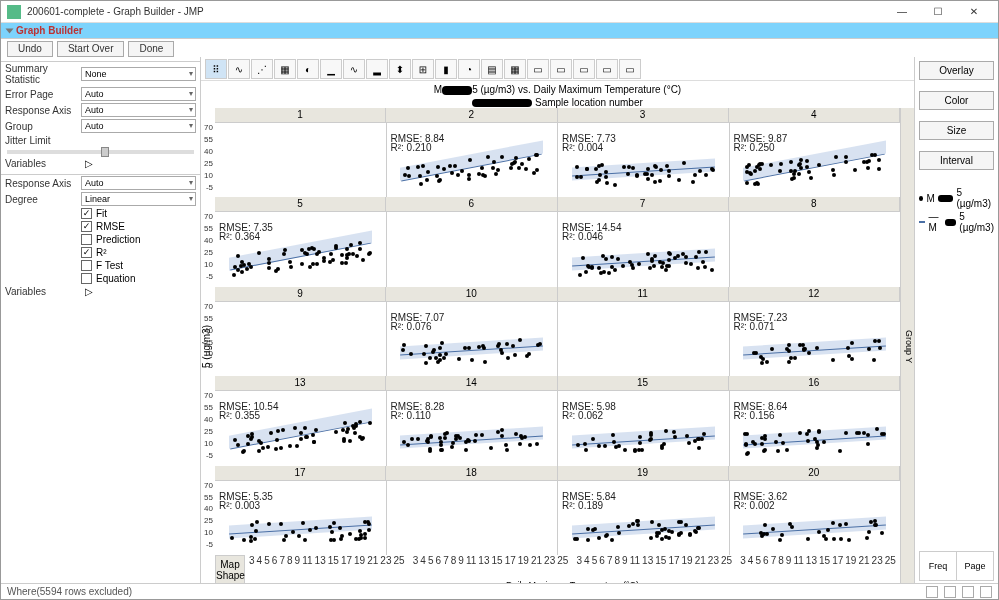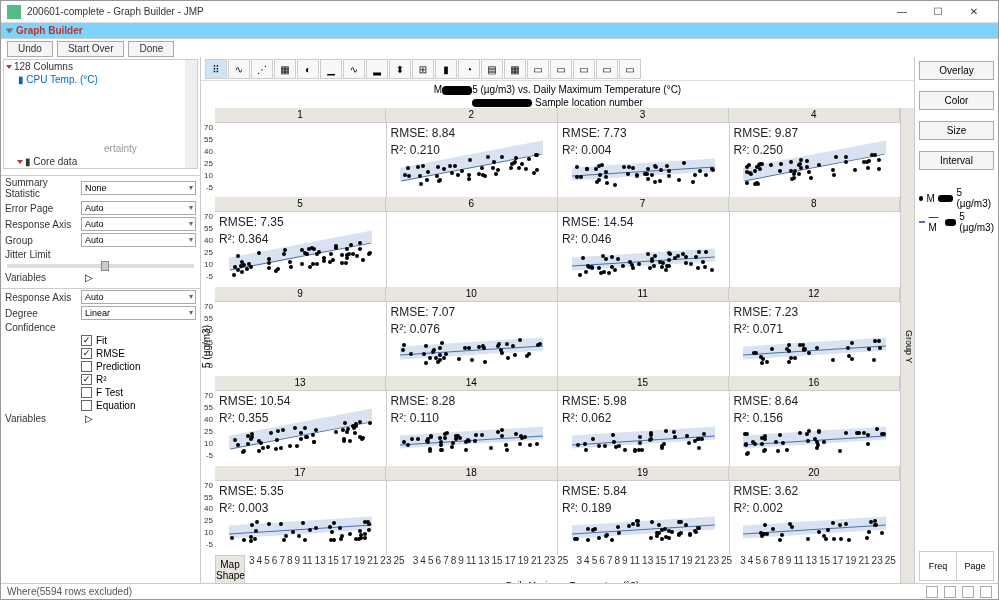--- a/index.html
+++ b/index.html
@@ -44,21 +44,21 @@
 .ctitle2 .blk{display:inline-block;width:60px;height:8px;background:#000;vertical-align:middle;border-radius:4px}
 .grid{flex:1;display:flex}
 .ylab{width:14px;writing-mode:vertical-rl;transform:rotate(180deg);text-align:center;font-size:9px;padding:40px 0}
 .chartarea{flex:1;display:flex;flex-direction:column}
 .row{flex:1;display:flex;border-top:1px solid #ccc}
 .row:first-child{border-top:none}
 .hcells{height:14px;display:flex;background:#e8e6de}
 .hcell{flex:1;text-align:center;border-right:1px solid #ccc;line-height:14px}
 .cell{flex:1;border-right:1px solid #ccc;position:relative;background:#fff}
 .cell:last-child{border-right:none}
-.stats{position:absolute;top:2px;left:4px;font-size:12px;color:#222;line-height:17px;z-index:3}
+.stats{position:absolute;top:11px;left:4px;font-size:10px;color:#222;line-height:9px;z-index:3}
 .yt{position:absolute;left:-14px;font-size:8px;color:#333;text-align:right;width:12px}
 .band{position:absolute;background:rgba(100,140,200,.25);z-index:1}
 .fitline{position:absolute;height:1px;background:#4a6fa5;z-index:2}
 .pts{position:absolute;inset:0;z-index:2}
 .pt{position:absolute;width:4px;height:4px;background:#000;border-radius:50%}
 .xaxis{height:30px;display:flex}
 .xlab-area{flex:1}
 .xlab{text-align:center;font-size:9px;padding-top:14px}
 .xt{display:flex;justify-content:space-between;padding:0 4px;font-size:7px;color:#333}
 .maplabel{width:30px;font-size:8px;text-align:center;border:1px solid #ccc;background:#e8e6de;display:flex;flex-direction:column;justify-content:center}
@@ -93,27 +93,20 @@
 </div>
 
 <div class="btnrow">
   <button class="btn">Undo</button>
   <button class="btn">Start Over</button>
   <button class="btn">Done</button>
 </div>
 
 <div class="body">
   <div class="left">
-    <div class="vars">
-      <div class="hdr"><span class="tri2"></span><span>128 Columns</span></div>
-      <div class="item blue">▮ <span>CPU Temp. (°C)</span></div>
-      <div class="cert">ertainty</div>
-      <div class="core"><span class="tri2"></span>▮ <span>Core data</span></div>
-      <div class="sb"></div>
-    </div>
 
     <div class="panel">
       <div id="points-rows">
           <div class="prow">
             <span class="lbl">Summary Statistic</span>
             <div class="sel">None</div>
           </div>
           <div class="prow">
             <span class="lbl">Error Page</span>
             <div class="sel">Auto</div>
@@ -142,23 +135,20 @@
     <div class="panel">
       <div id="lof-rows">
           <div class="prow">
             <span class="lbl">Response Axis</span>
             <div class="sel">Auto</div>
           </div>
           <div class="prow">
             <span class="lbl">Degree</span>
             <div class="sel">Linear</div>
           </div>
-        </div>
-      <div class="prow">
-          <span class="lbl">Confidence</span>
         </div>
       <div id="lof-checks">
           <div class="prow">
             <span class="lbl"></span>
             <span class="chk on"></span>
             <span>Fit</span>
           </div>
           <div class="prow">
             <span class="lbl"></span>
             <span class="chk on"></span>

